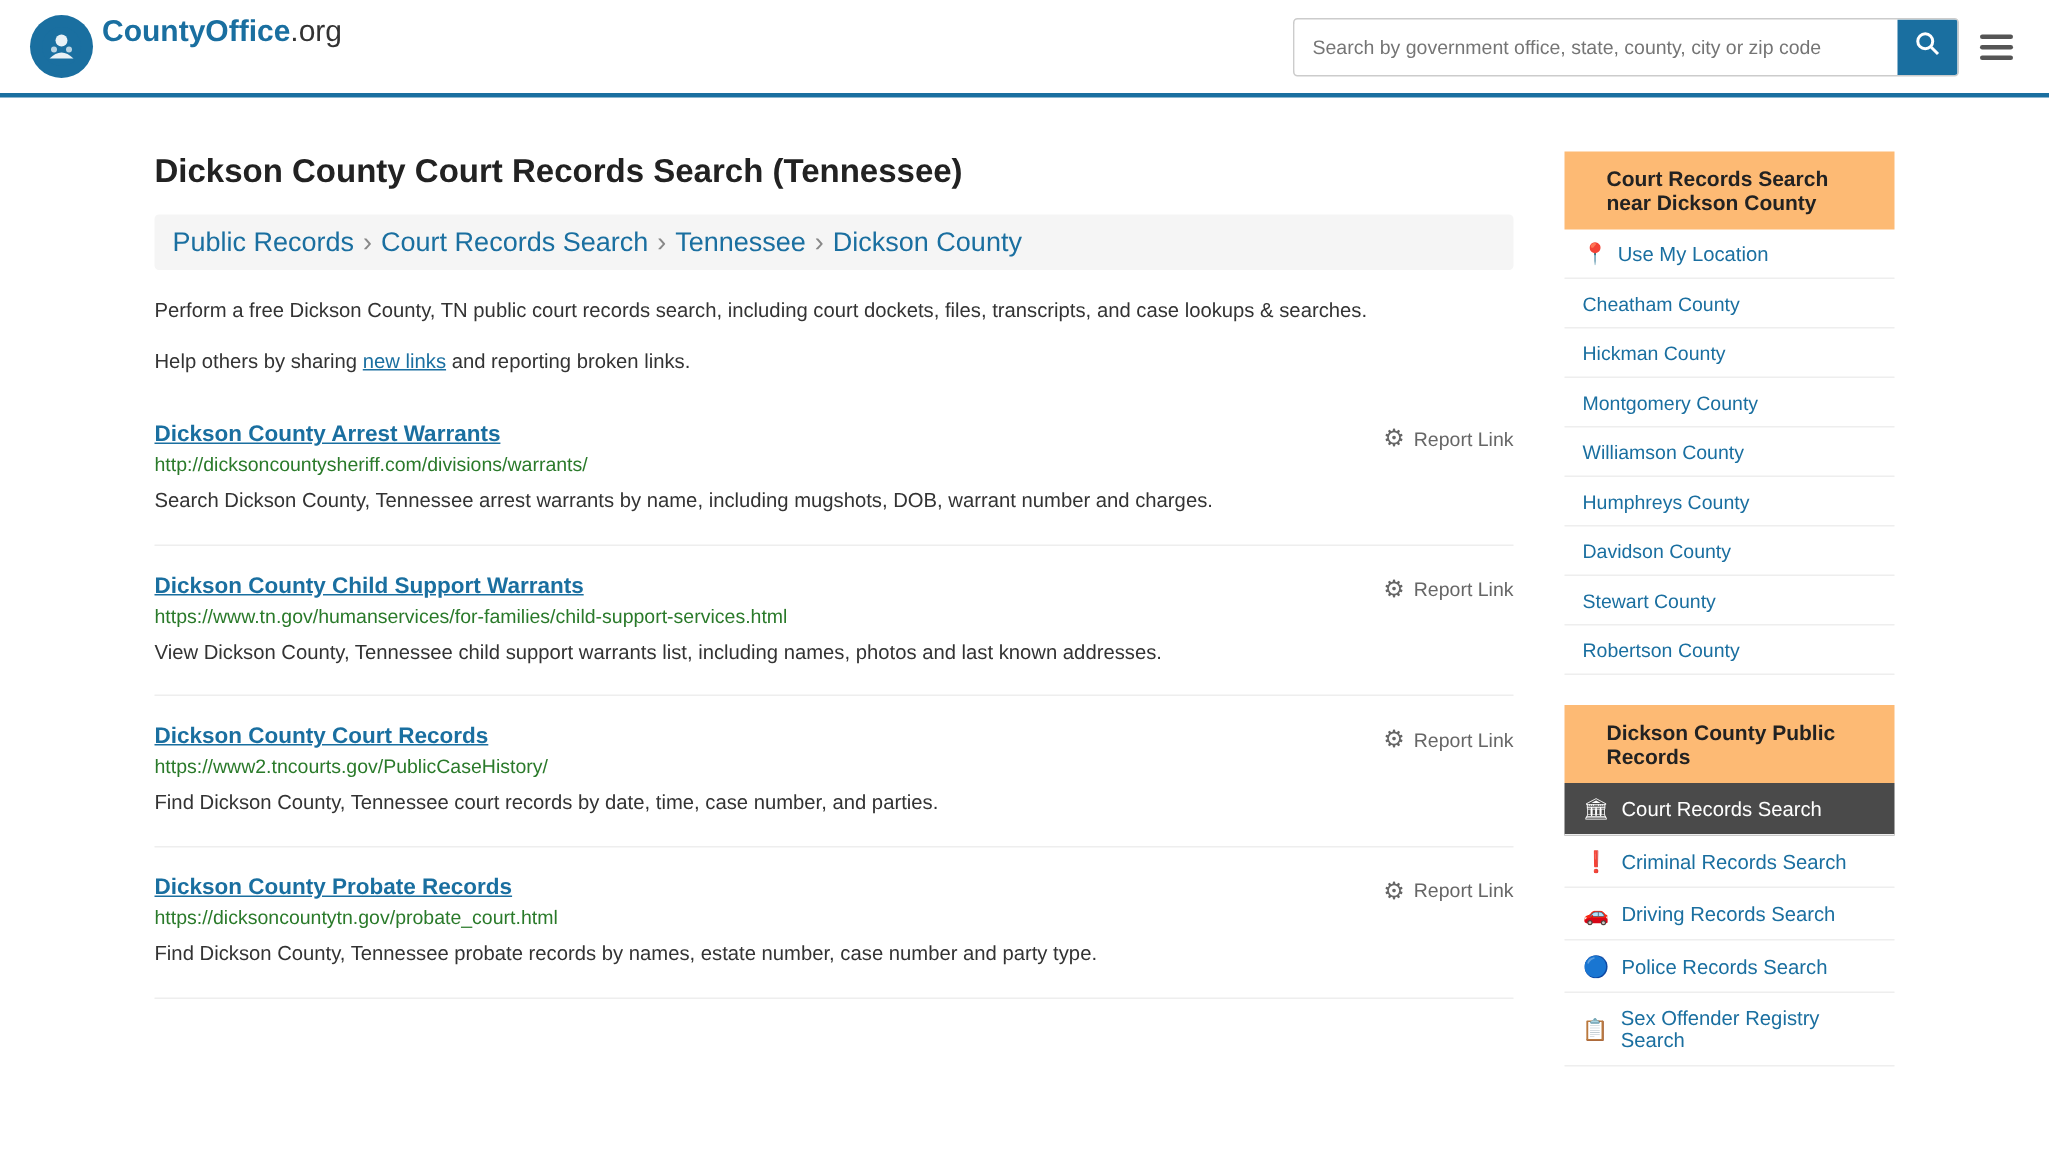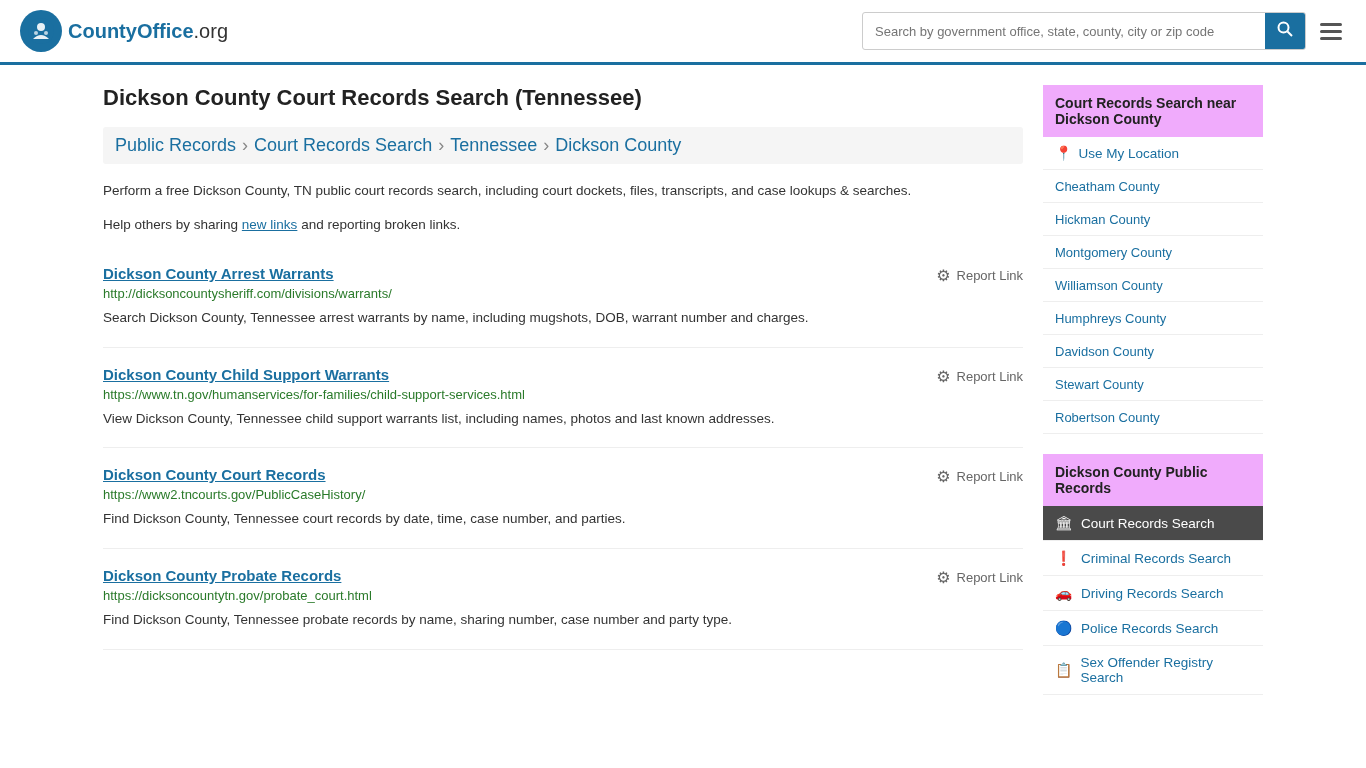--- a/index.html
+++ b/index.html
@@ -9,21 +9,21 @@
     .header {
       background: #fff;
       border-bottom: 3px solid #1a6fa0;
       padding: 10px 20px;
       display: flex;
       align-items: center;
       justify-content: space-between;
     }
     .logo-area {
       display: flex;
-      align-items: center;
+      align-items: flex-start;
       gap: 6px;
     }
     .logo-circle {
       width: 42px;
       height: 42px;
       background: #1a6fa0;
       border-radius: 50%;
       display: flex;
       align-items: center;
       justify-content: center;
@@ -82,24 +82,24 @@
     .menu-btn .bar {
       width: 22px;
       height: 3px;
       background: #555;
       border-radius: 2px;
     }
 
     
     .main-container {
       max-width: 1200px;
-      margin: 0 auto;
+      margin: 16px auto;
       padding: 20px 20px;
       display: flex;
-      gap: 20px;
+      gap: 34px;
     }
     .content {
       flex: 1;
     }
     .sidebar {
       width: 220px;
       flex-shrink: 0;
     }
 
     
@@ -151,21 +151,21 @@
       font-weight: bold;
       color: #1a6fa0;
       text-decoration: underline;
       cursor: pointer;
       display: inline-block;
       margin-bottom: 4px;
     }
     .result-header {
       display: flex;
       justify-content: space-between;
-      align-items: center;
+      align-items: flex-end;
     }
     .report-link {
       display: flex;
       align-items: center;
       gap: 6px;
       color: #666;
       font-size: 13px;
       cursor: pointer;
       white-space: nowrap;
       margin-left: 10px;
@@ -183,22 +183,22 @@
       font-size: 13.5px;
       color: #333;
       line-height: 1.6;
     }
 
     
     .sidebar-section {
       margin-bottom: 20px;
     }
     .sidebar-header {
-      background: #f0abfc;
-      padding: 10px 12px;
+      background: #fdba74;
+      padding: 10px 28px;
       font-weight: bold;
       font-size: 14px;
       color: #222;
       margin-bottom: 0;
     }
     .sidebar-list {
       list-style: none;
       padding: 0;
     }
     .sidebar-list li {
@@ -348,21 +348,21 @@
     </div>
         <div class="result-card">
       <div class="result-header">
         <a class="result-title" href="#">Dickson County Probate Records</a>
         <div class="report-link">
           <span class="report-icon">⚙</span>
           <span>Report Link</span>
         </div>
       </div>
       <div class="result-url">https://dicksoncountytn.gov/probate_court.html</div>
-      <div class="result-desc">Find Dickson County, Tennessee probate records by name, sharing number, case number and party type.</div>
+      <div class="result-desc">Find Dickson County, Tennessee probate records by names, estate number, case number and party type.</div>
     </div>
       </div>
   </div>
 
   <aside class="sidebar">
 
     <div class="sidebar-section">
       <div class="sidebar-header">Court Records Search near Dickson County</div>
       <div class="use-location">
         <span class="location-pin">📍</span>

